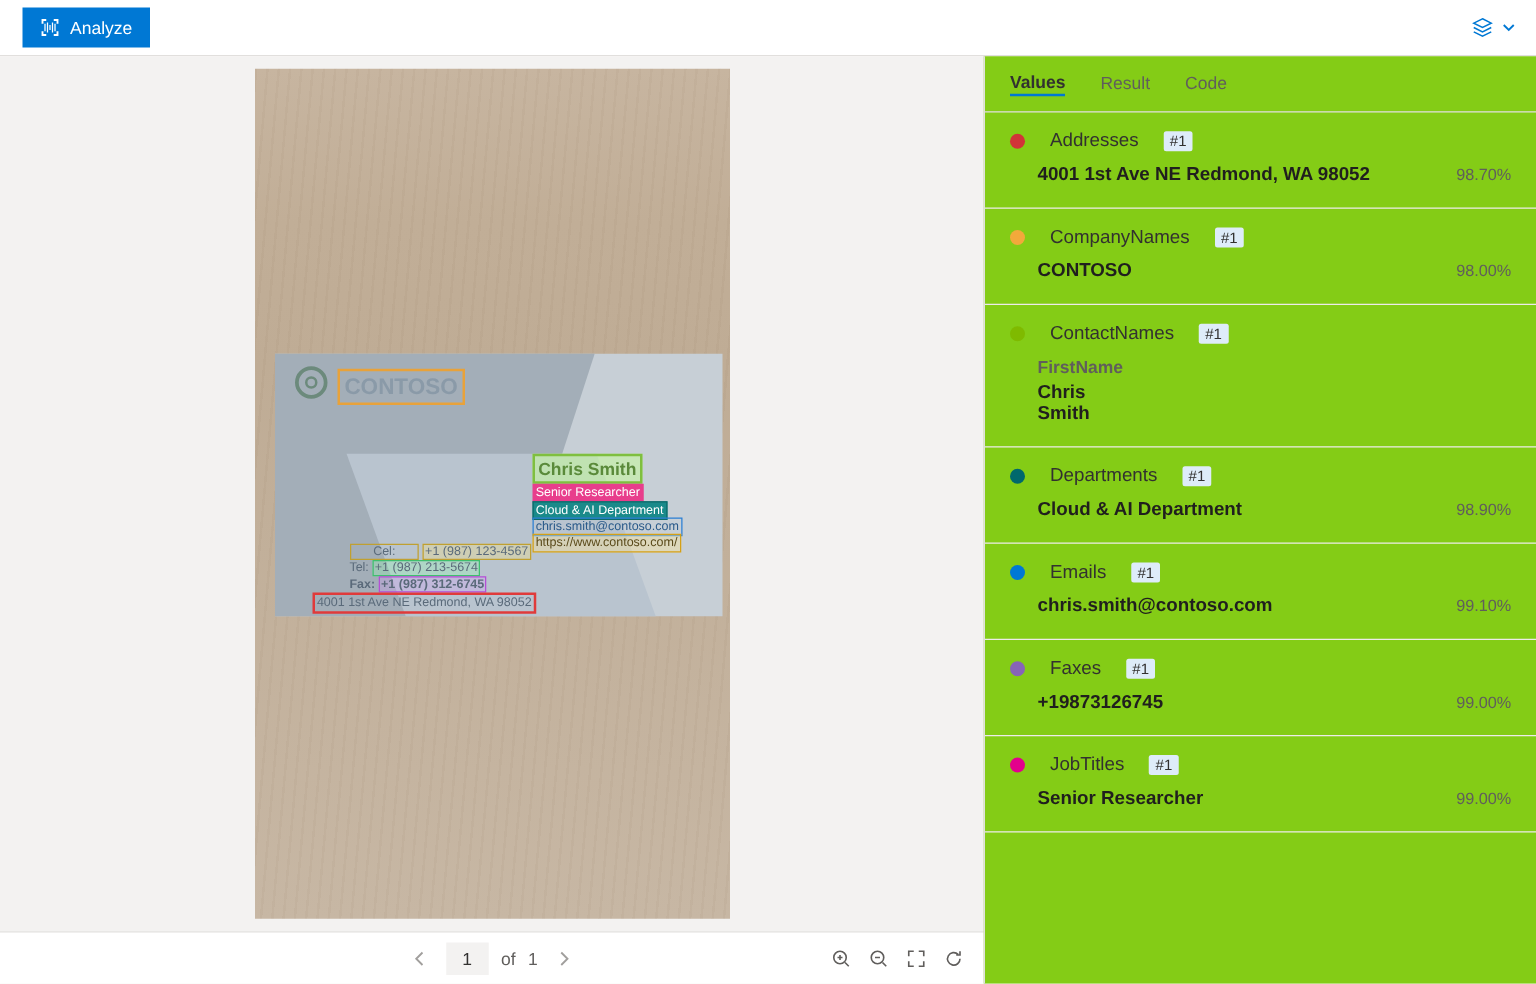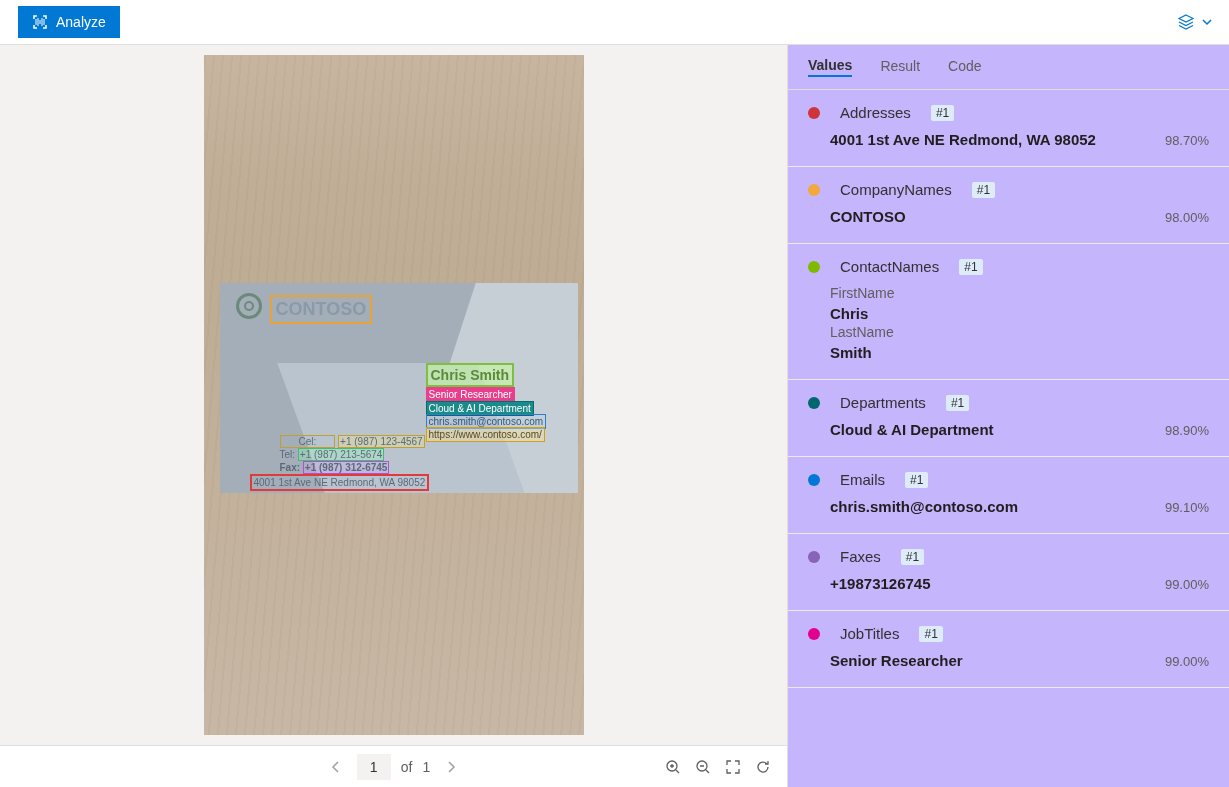--- a/index.html
+++ b/index.html
@@ -34,37 +34,37 @@
 .hl-tel-val { border:1px solid #3fbf6f; background:rgba(150,255,180,0.3); padding:0 1px; }
 .hl-fax { left:58px; top:178px; font-size:10px; color:#5a6a7a;font-weight:bold; }
 .hl-fax-val { border:1px solid #b44fd4; background:rgba(220,150,255,0.25); padding:0 1px; }
 .hl-addr { left:30px; top:191px; border:2px solid #e03a3a; font-size:10px; color:#5a6a7a; padding:0 2px; }
 .canvas-footer { height: 42px; background:#fff; border-top:1px solid #e1dfdd; display:flex; align-items:center; justify-content:center; position:relative; }
 .pager { display:flex; align-items:center; gap:10px; color:#605e5c; }
 .pager .arrow { cursor:pointer; color:#a19f9d; font-size:16px; padding:4px; }
 .pager input { width:34px; height:26px; text-align:center; border:none; background:#f3f2f1; color:#323130; font-size:14px; }
 .zoom-tools { position:absolute; right:16px; display:flex; gap:14px; color:#605e5c; }
 .zoom-tools span { cursor:pointer; display:flex; align-items:center; }
-.right-panel { width: 442px; border-left:1px solid #e1dfdd; display:flex; flex-direction:column; background:#c4b5fd; position:relative; }
+.right-panel { width: 442px; border-left:1px solid #e1dfdd; display:flex; flex-direction:column; background:#84cc16; position:relative; }
 .tabs { display:flex; gap:28px; padding:0 20px; height:45px; align-items:center; border-bottom:1px solid #e1dfdd; }
 .tab { color:#605e5c; cursor:pointer; padding-bottom:2px; }
 .tab.active { color:#323130; font-weight:600; border-bottom:2px solid #0078d4; }
 .results { flex:1; overflow-y:auto; }
 .results::-webkit-scrollbar { width:16px; }
 .results::-webkit-scrollbar-track { background:#f3f2f1; }
 .results::-webkit-scrollbar-thumb { background:#c8c6c4; border:3px solid #f3f2f1; border-radius:8px; }
 .field { border-bottom:1px solid #edebe9; padding:14px 20px 18px 20px; }
 .field-header { display:flex; align-items:center; gap:20px; margin-bottom:10px; }
 .dot { width:12px; height:12px; border-radius:50%; flex-shrink:0; }
 .field-name { color:#323130; font-size:15px; }
 .badge { background:#deecf9; color:#323130; font-size:12px; padding:1px 5px; border-radius:2px; }
 .field-row { display:flex; justify-content:space-between; align-items:baseline; padding-left:22px; }
 .field-value { font-weight:600; color:#201f1e; font-size:15px; }
 .field-conf { color:#605e5c; font-size:13px; }
-.subfield-label { padding-left:22px; color:#605e5c; font-size:14px; margin-top:2px; margin-bottom:4px; }
+.subfield-label { padding-left:22px; color:#605e5c; font-size:14px; margin-top:2px; margin-bottom:4px;font-weight:bold; }
 .subfield-value { padding-left:22px; font-weight:600; color:#201f1e; font-size:15px; }
 svg { display:block; }
 </style>
 </head>
 <body>
 
 <div class="app">
   <div class="topbar">
     <button class="analyze-btn">
       <span>
@@ -198,21 +198,20 @@
             </div>
           </div>
           <div class="field">
             <div class="field-header">
               <span class="dot" style="background: rgb(127, 186, 0);"></span>
               <span class="field-name">ContactNames</span>
               <span class="badge">#1</span>
             </div>
             <div class="subfield-label">FirstName</div>
             <div class="subfield-value">Chris</div>
-            <div class="subfield-label">LastName</div>
             <div class="subfield-value">Smith</div>
           </div>
           <div class="field">
             <div class="field-header">
               <span class="dot" style="background: rgb(0, 104, 108);"></span>
               <span class="field-name">Departments</span>
               <span class="badge">#1</span>
             </div>
             <div class="field-row">
               <span class="field-value">Cloud &amp; AI Department</span>

